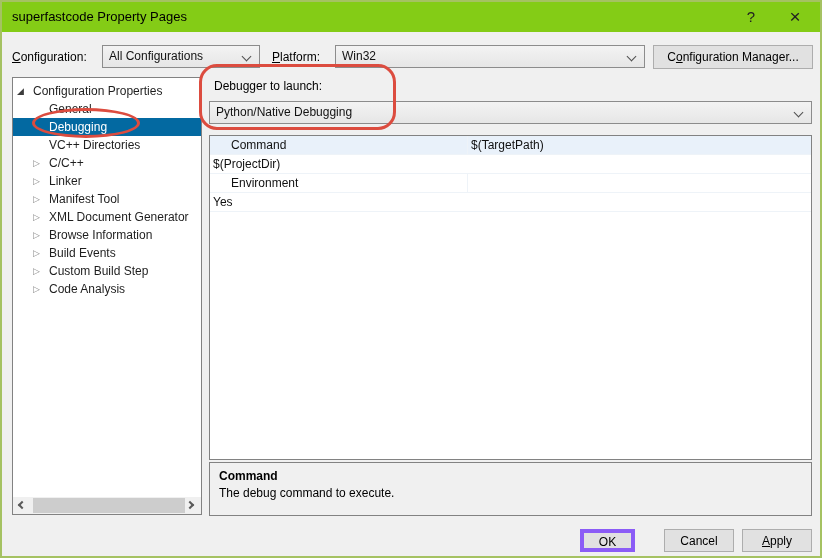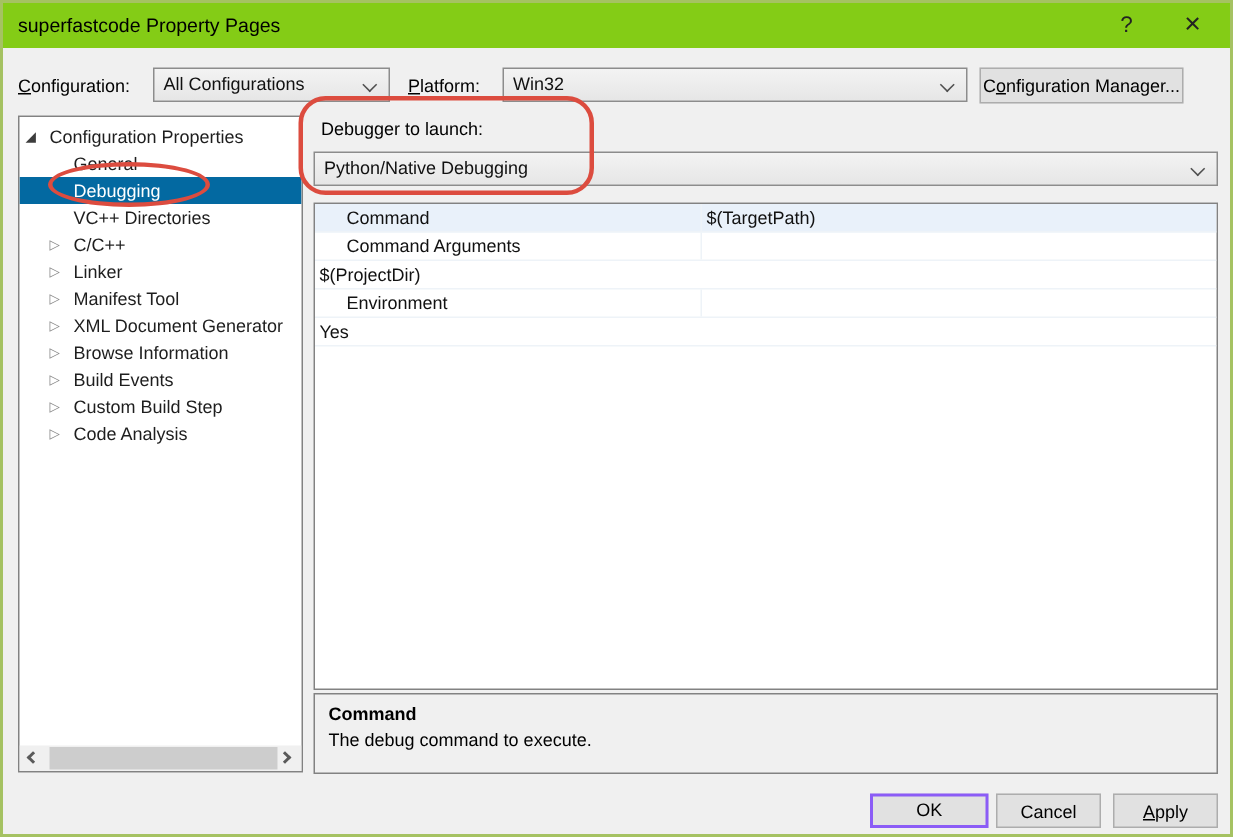--- a/index.html
+++ b/index.html
@@ -63,21 +63,21 @@
   .grow.sel { background:#e9f1fa; }
   .gname { width:258px; padding-left:21px; border-right:1px solid #eef3f8; color:#111;
            white-space:nowrap; overflow:hidden; }
   .gval { flex:1; padding-left:3px; color:#111; white-space:nowrap; overflow:hidden; }
   .descbox {
     position:absolute; left:207px; top:460px; width:603px; height:54px;
     background:#f0f0f0; border:1px solid #828282; padding:6px 9px;
   }
   .desc-title { font-weight:bold; margin-bottom:3px; }
   
-  .btn-ok { left:578px; top:527px; width:79px; height:23px; border:2px solid #8b5cf6; line-height:19px; }
+  .btn-ok { left:578px; top:527px; width:55px; height:23px; border:4px solid #8b5cf6; line-height:19px; }
   .btn-cancel { left:662px; top:527px; width:70px; height:23px; }
   .btn-apply { left:740px; top:527px; width:70px; height:23px; }
   
   .ann { position:absolute; border:3px solid #dc4c3f; pointer-events:none; }
   .ann-ellipse { left:30px; top:106px; width:108px; height:30px; border-radius:50%; }
   .ann-rect { left:197px; top:62px; width:197px; height:66px; border-radius:18px; }
 </style>
 </head>
 <body>
 
@@ -92,21 +92,21 @@
   <span class="lbl" style="left:10px; top:48px;"><span class="u">C</span><span>onfiguration:</span></span>
   <div class="combo" style="left:100px; top:43px; width:158px;">
     <span>All Configurations</span>
     <span class="chev"></span>
   </div>
   <span class="lbl" style="left:270px; top:48px;"><span class="u">P</span><span>latform:</span></span>
   <div class="combo" style="left:333px; top:43px; width:310px;">
     <span>Win32</span>
     <span class="chev"></span>
   </div>
-  <div class="btn" style="left:651px; top:43px; width:136px;"><span>C</span><span class="u">o</span><span>nfiguration Manager...</span></div>
+  <div class="btn" style="left:651px; top:43px; width:160px;"><span>C</span><span class="u">o</span><span>nfiguration Manager...</span></div>
 
   <div class="tree">
     <div class="tree-items">
       <div class="tree-item lv0">
         <span class="exp exp-root">◢</span>
         <span class="tlabel">Configuration Properties</span>
       </div>
       <div class="tree-item lv1">
         <span class="tlabel">General</span>
       </div>
@@ -165,24 +165,20 @@
     <span>Python/Native Debugging</span>
     <span class="chev"></span>
   </div>
 
   <div class="grid">
     <div class="grow sel">
       <div class="gname">Command</div>
       <div class="gval">$(TargetPath)</div>
     </div>
     <div class="grow">
-      <div class="gname">Command Arguments</div>
-      <div class="gval"></div>
-    </div>
-    <div class="grow">
       <div class="gval">$(ProjectDir)</div>
     </div>
     <div class="grow">
       <div class="gname">Environment</div>
       <div class="gval"></div>
     </div>
     <div class="grow">
       <div class="gval">Yes</div>
     </div>
   </div>

